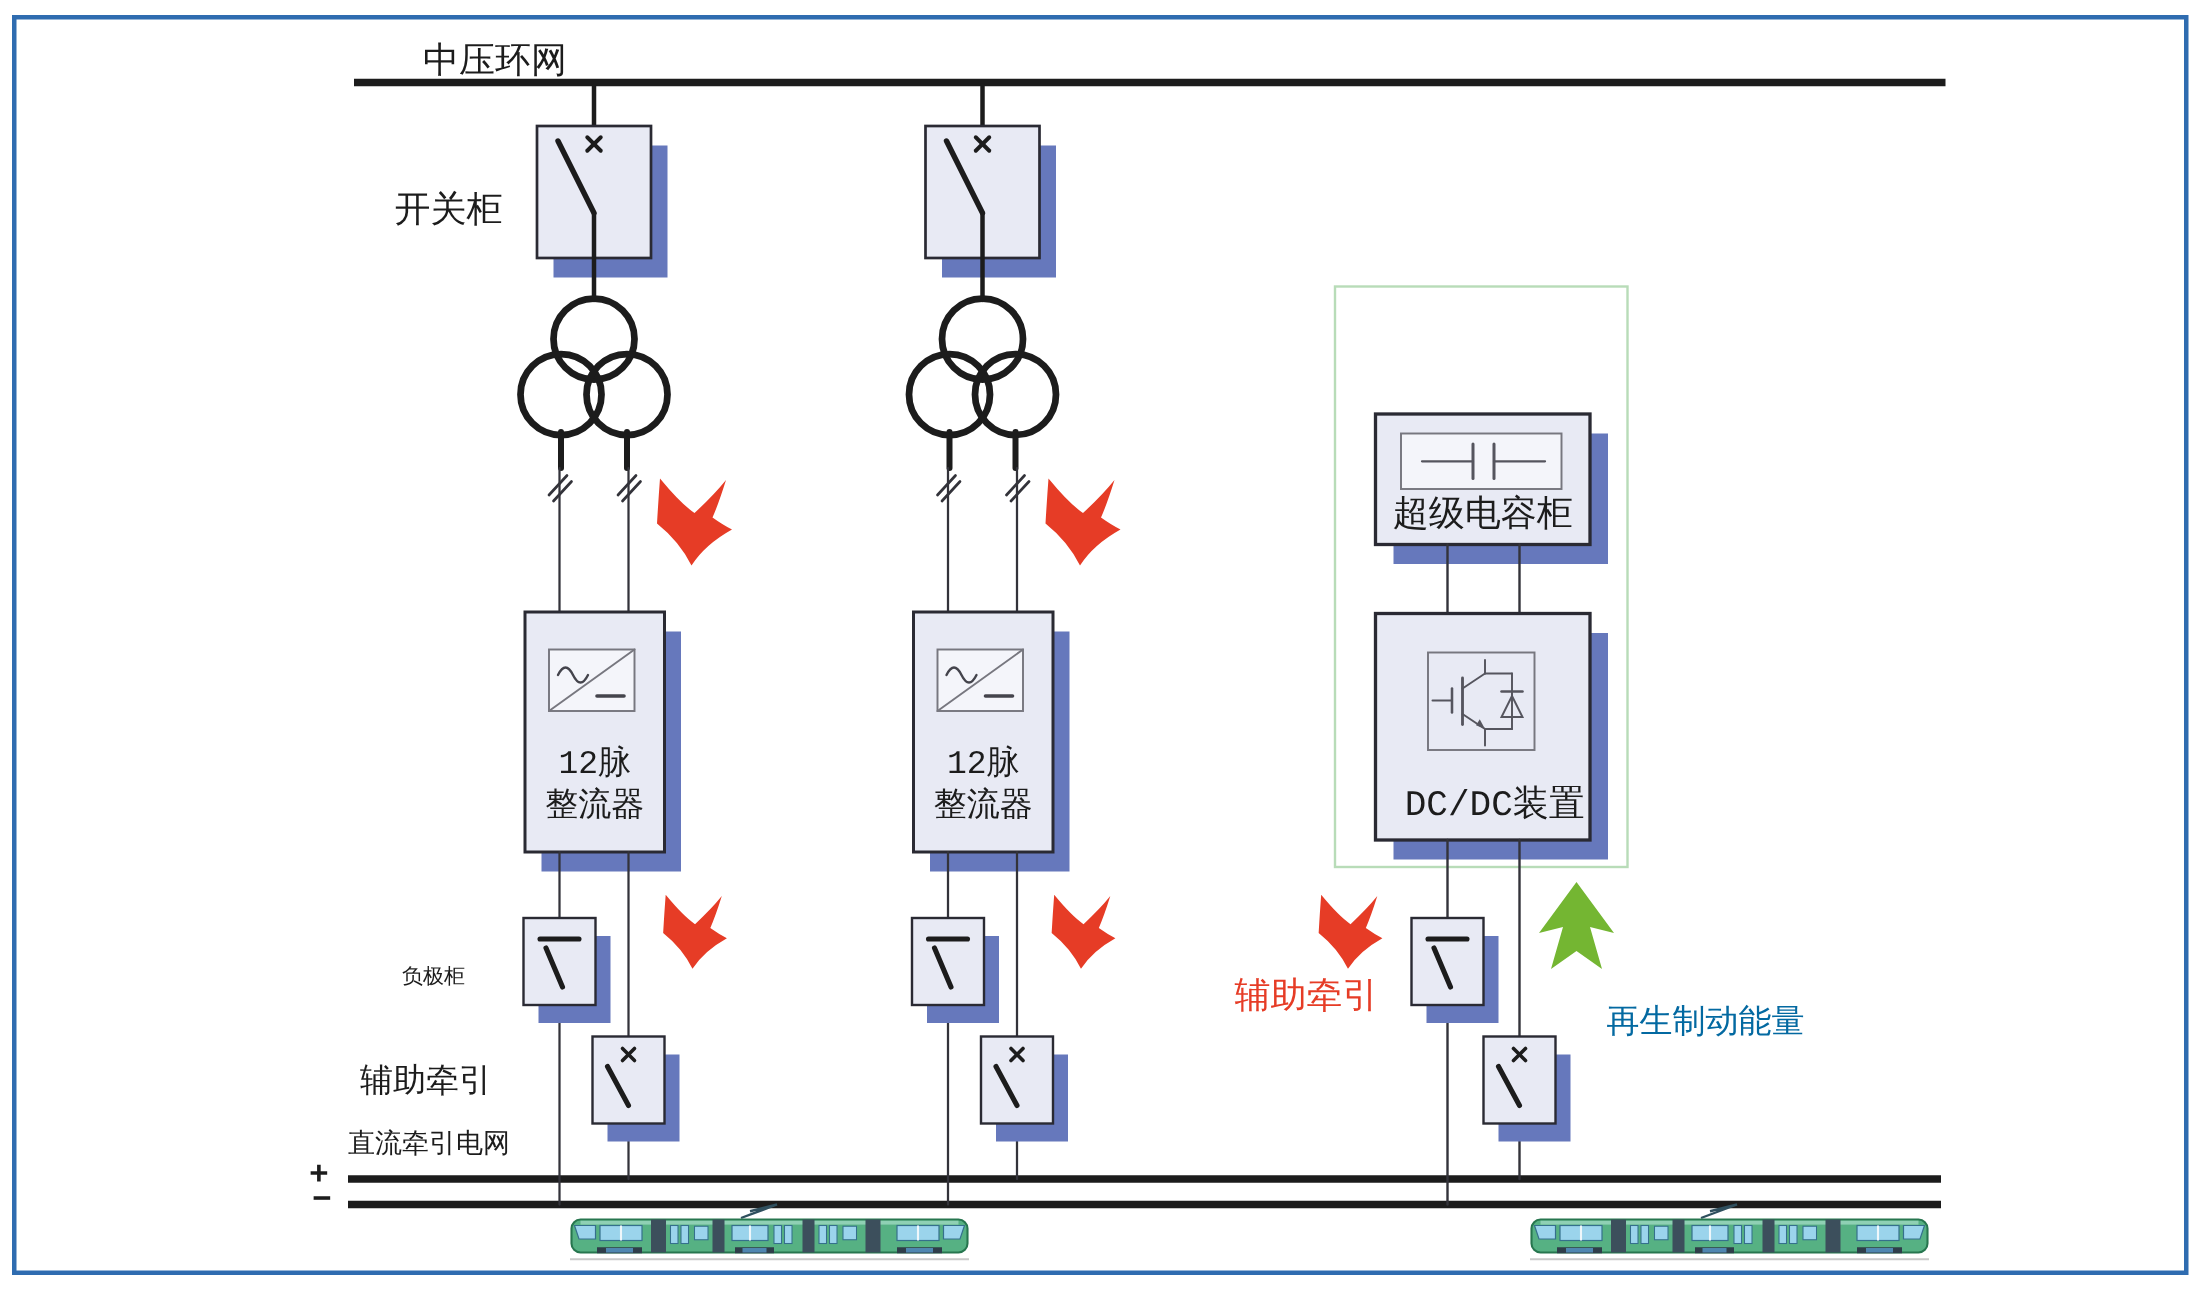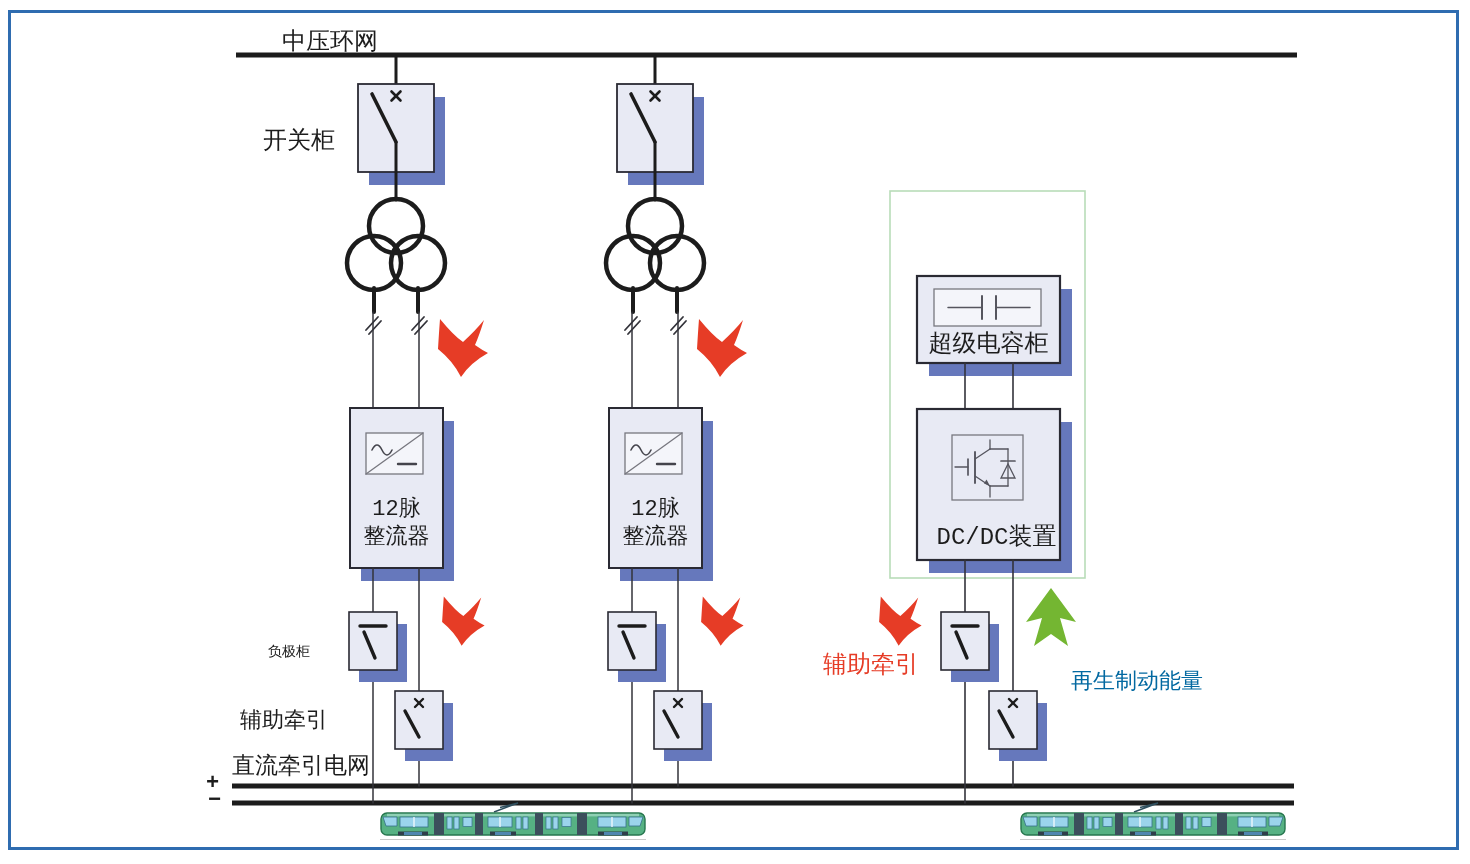--- a/index.html
+++ b/index.html
@@ -237,21 +237,21 @@
     <span style="display:block">12脉</span>
     <span style="display:block">整流器</span>
   </div>
   <div class="lbl ctr" style="left:609px;top:496px;width:93px;font-size:22px;line-height:28px;">
     <span style="display:block">12脉</span>
     <span style="display:block">整流器</span>
   </div>
 
   <div class="lbl" style="left:268px;top:644px;font-size:14px;">负极柜</div>
   <div class="lbl" style="left:240px;top:709px;font-size:22px;">辅助牵引</div>
-  <div class="lbl" style="left:232px;top:754px;font-size:23px;">直流牵引电网</div>
+  <div class="lbl" style="left:232px;top:754px;font-size:18px;">直流牵引电网</div>
   <div class="lbl" style="left:206px;top:771px;font-size:22px;font-weight:bold;">+</div>
   <div class="lbl" style="left:208px;top:788px;font-size:22px;font-weight:bold;">−</div>
 
   <div class="lbl ctr" style="left:917px;top:331px;width:143px;font-size:24px;">超级电容柜</div>
   <div class="lbl ctr" style="left:917px;top:524px;width:159px;font-size:24px;">DC/DC装置</div>
 
   <div class="lbl red-text" style="left:823px;top:652px;font-size:24px;">辅助牵引</div>
   <div class="lbl teal-text" style="left:1071px;top:645px;font-size:22px;">再生制动能量</div>
 </div>
 

